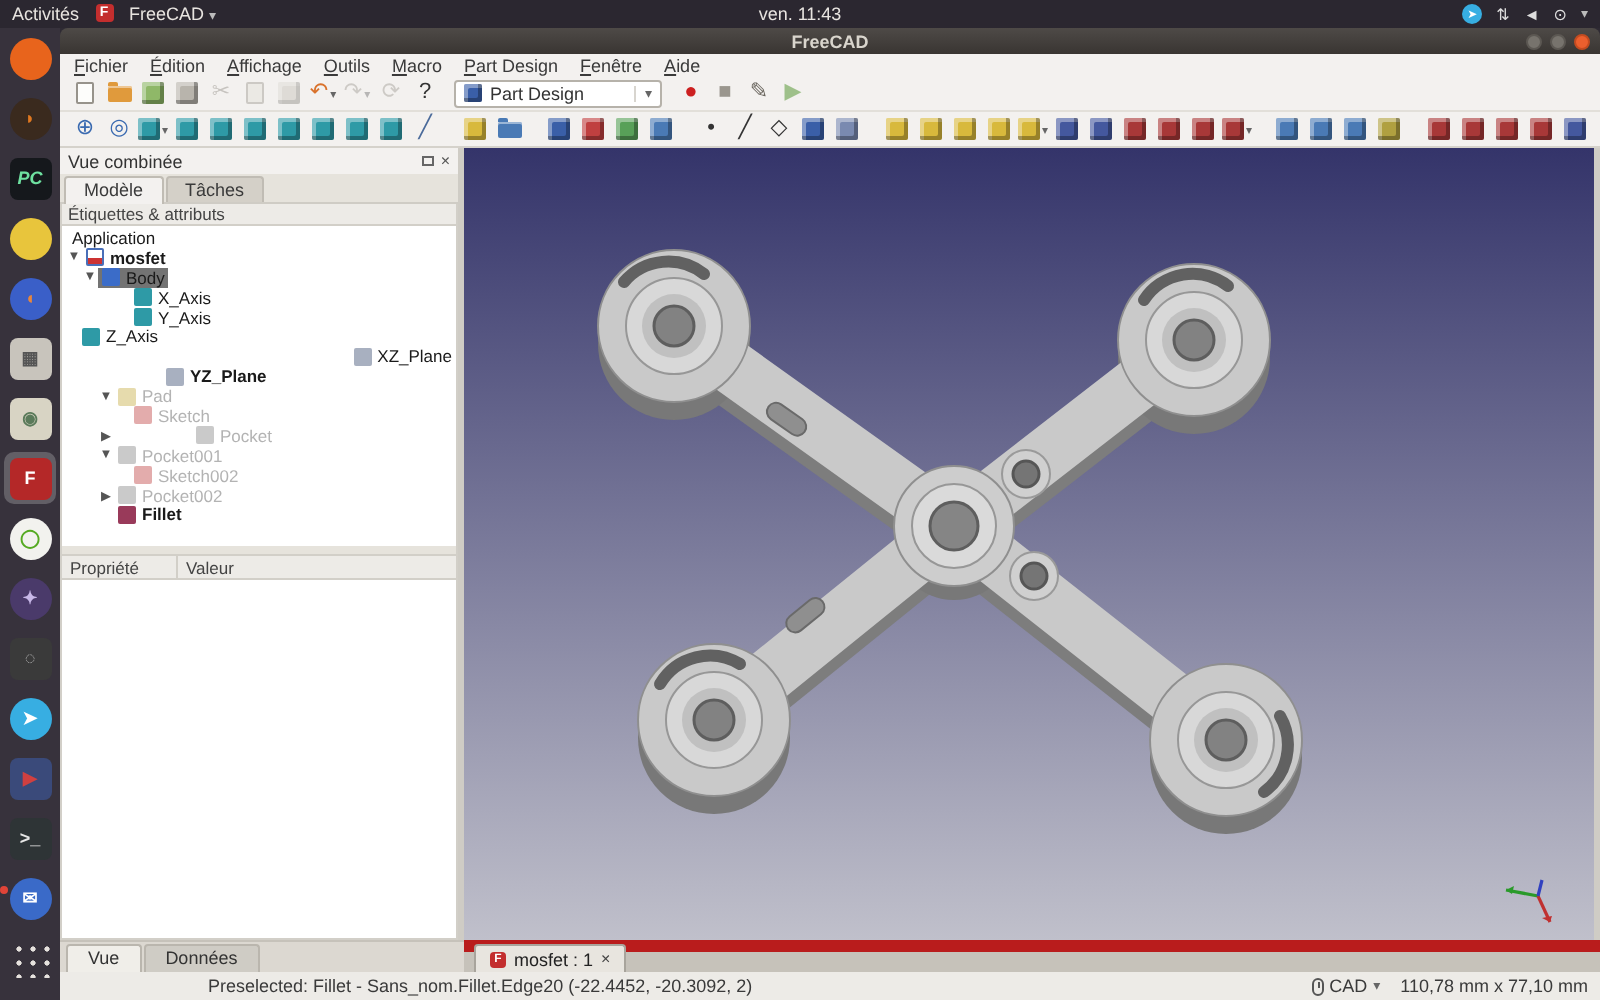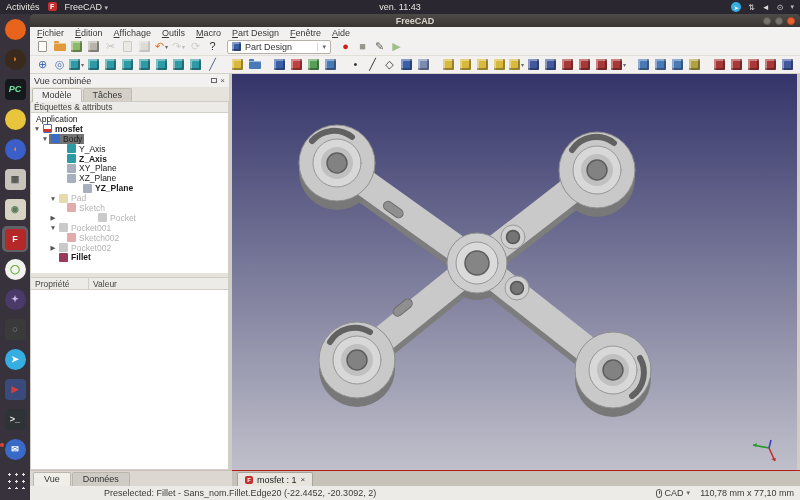--- a/index.html
+++ b/index.html
@@ -87,21 +87,21 @@
   .pbody{flex:1;background:#fff;border:1px solid #d2cfc8;border-top:none}
 
   .viewport{width:565px;height:396px;position:relative}
   .viewport svg{display:block}
 
   
   .bottomrow{height:16px;display:flex}
   .btabs{width:202px;background:#dcd8d1;display:flex;align-items:flex-end;padding-left:3px;gap:1px;border-top:1px solid #c6c2ba}
   .btab{font-size:9px;color:#333;padding:1px 10px 2px;background:#cfccc5;border:1px solid #bab6ae;border-bottom:none;border-radius:2px 2px 0 0}
   .btab.active{background:#f0eee9}
-  .mdibar{flex:1;background:#c6c2ba;display:flex;align-items:flex-end;padding-left:5px;border-top:1px solid #b91c1c}
+  .mdibar{flex:1;background:#c6c2ba;display:flex;align-items:flex-end;padding-left:5px;border-top:6px solid #b91c1c}
   .mditab{height:14px;background:#e8e5df;border:1px solid #a8a49c;border-bottom:none;border-radius:2px 2px 0 0;
     display:flex;align-items:center;gap:4px;font-size:9px;color:#222;padding:0 7px}
   .mditab .fc-mini{width:8px;height:8px;font-size:6px}
   .mdix{font-size:8px;color:#444}
 
   .statusbar{height:14px;background:#edebe7;display:flex;align-items:center;font-size:9px;color:#3a3a3a;padding:0 6px}
   .status-msg{padding-left:68px}
   .status-right{margin-left:auto;display:flex;align-items:center;gap:10px}
   .navblock{display:flex;align-items:center;gap:3px}
   .mouse-ico{width:6px;height:9px;border:1px solid #555;border-radius:3px;position:relative}
@@ -429,38 +429,38 @@
             <span class="texp">▼</span>
             <span class="tlabelwrap">
               <span class="ti" style="background: rgb(59, 108, 200);"></span>
               <span>Body</span>
             </span>
           </div>
           <div class="trow" style="padding-left: 26px;">
             <span class="texp"></span>
             <span class="tlabelwrap">
               <span class="ti" style="background: rgb(46, 154, 166);"></span>
+              <span>X_Axis</span>
+            </span>
+          </div>
+          <div class="trow" style="padding-left: 26px;">
+            <span class="texp"></span>
+            <span class="tlabelwrap">
+              <span class="ti" style="background: rgb(46, 154, 166);"></span>
               <span>Y_Axis</span>
             </span>
           </div>
-          <div class="trow" style="padding-left: 26px; font-weight: bold;">
+          <div class="trow" style="">
             <span class="texp"></span>
             <span class="tlabelwrap">
               <span class="ti" style="background: rgb(46, 154, 166);"></span>
               <span>Z_Axis</span>
             </span>
           </div>
-          <div class="trow" style="padding-left: 26px;">
-            <span class="texp"></span>
-            <span class="tlabelwrap">
-              <span class="ti" style="background: rgb(168, 176, 192);"></span>
-              <span>XY_Plane</span>
-            </span>
-          </div>
-          <div class="trow" style="padding-left: 26px;">
+          <div class="trow" style="padding-left: 26px; justify-content: flex-end;">
             <span class="texp"></span>
             <span class="tlabelwrap">
               <span class="ti" style="background: rgb(168, 176, 192);"></span>
               <span>XZ_Plane</span>
             </span>
           </div>
           <div class="trow" style="padding-left: 42px; font-weight: bold;">
             <span class="texp"></span>
             <span class="tlabelwrap">
               <span class="ti" style="background: rgb(168, 176, 192);"></span>

